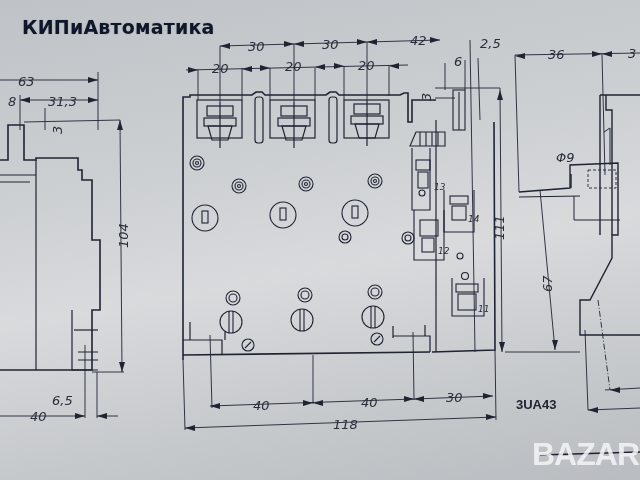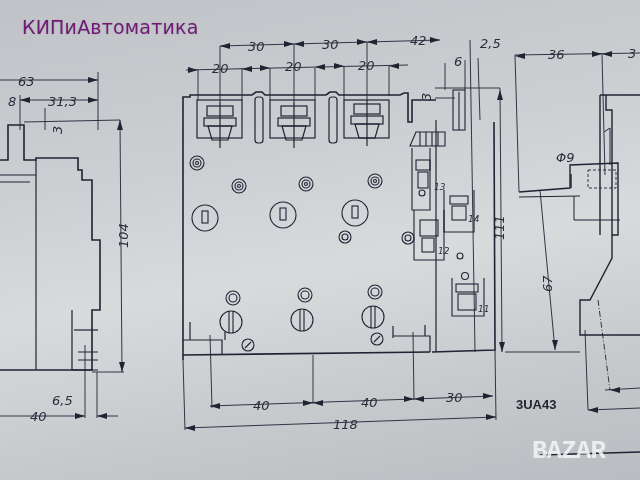--- a/index.html
+++ b/index.html
@@ -2,23 +2,23 @@
 <html><head>
 <meta charset="utf-8">
 <style>
   html, body { margin:0; padding:0; }
   body { width:640px; height:480px; overflow:hidden; background:#c9cccf; position:relative; font-family:"DejaVu Sans", sans-serif; }
   .paper { position:absolute; left:0; top:0; width:640px; height:480px;
     background: linear-gradient(170deg, #bfc2c6 0%, #cdd0d3 35%, #d8dadc 55%, #c6c9cc 80%, #b9bcc0 100%); }
   svg.drawing { position:absolute; left:0; top:0; }
   .dim { font-family:"DejaVu Sans", sans-serif; font-style:italic; font-size:13px; fill:#2a2e3a; }
   .dim-s { font-family:"DejaVu Sans", sans-serif; font-style:italic; font-size:9px; fill:#2a2e3a; }
-  .watermark-top { position:absolute; left:22px; top:16px; font-family:"DejaVu Sans", sans-serif; font-weight:normal; font-size:19px; color:#701a75; letter-spacing:0.2px; text-shadow:0 0 2px rgba(0,0,0,0.15); }
+  .watermark-top { position:absolute; left:22px; top:16px; font-family:"DejaVu Sans", sans-serif; font-weight:bold; font-size:19px; color:#0f172a; letter-spacing:0.2px; text-shadow:0 0 2px rgba(0,0,0,0.15); }
   .model { position:absolute; left:516px; top:397px; font-family:Liberation Sans, sans-serif; font-weight:bold; font-size:13px; color:#222630; }
-  .watermark-br { position:absolute; left:532px; top:436px; font-family:Liberation Mono, monospace; font-weight:bold; font-size:26px; color:rgba(245,245,247,0.85); letter-spacing:-1px; }
+  .watermark-br { position:absolute; left:532px; top:436px; font-family:Liberation Sans, sans-serif; font-weight:bold; font-size:32px; color:rgba(245,245,247,0.85); letter-spacing:-1px; }
 </style>
 </head>
 <body>
 
 <div class="paper"></div>
 
 <svg class="drawing" width="640" height="480" viewBox="0 0 640 480">
   <g stroke="#1f2433" fill="none" stroke-width="1.6">
 
     <g>

